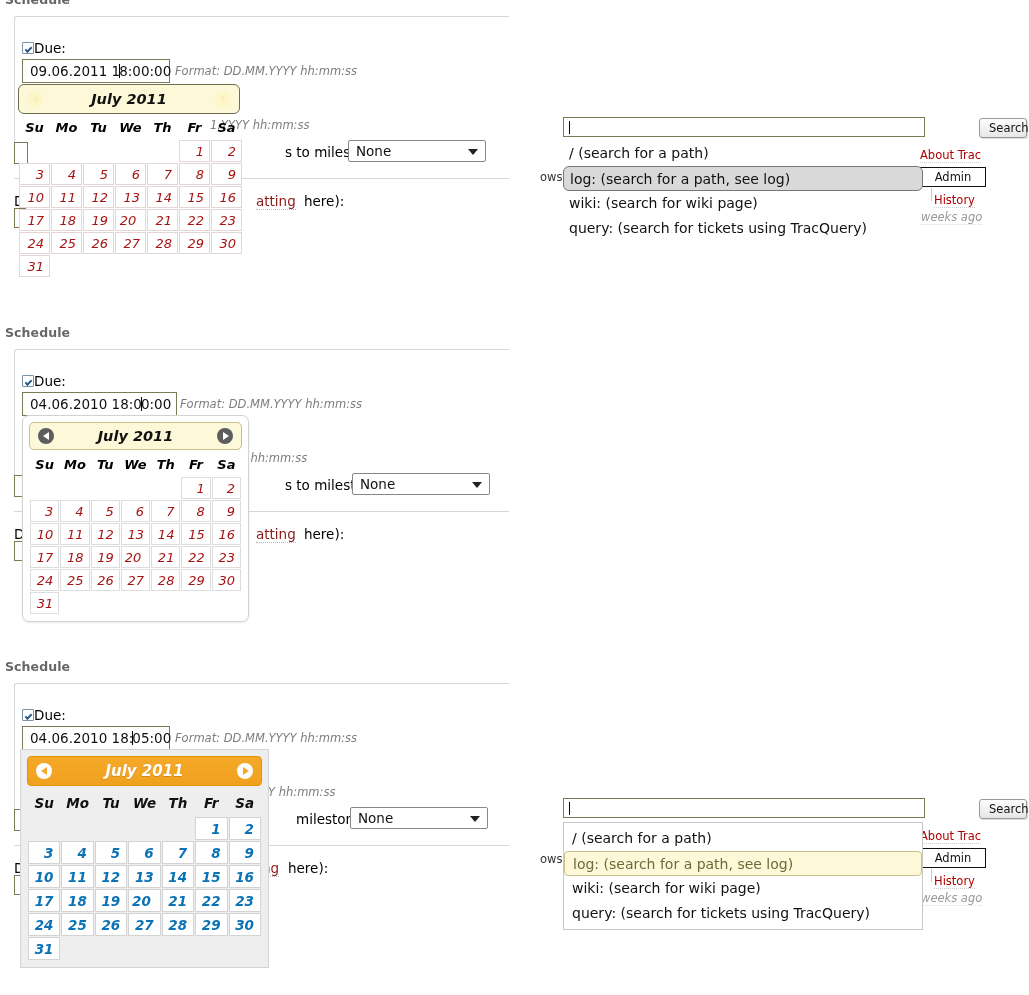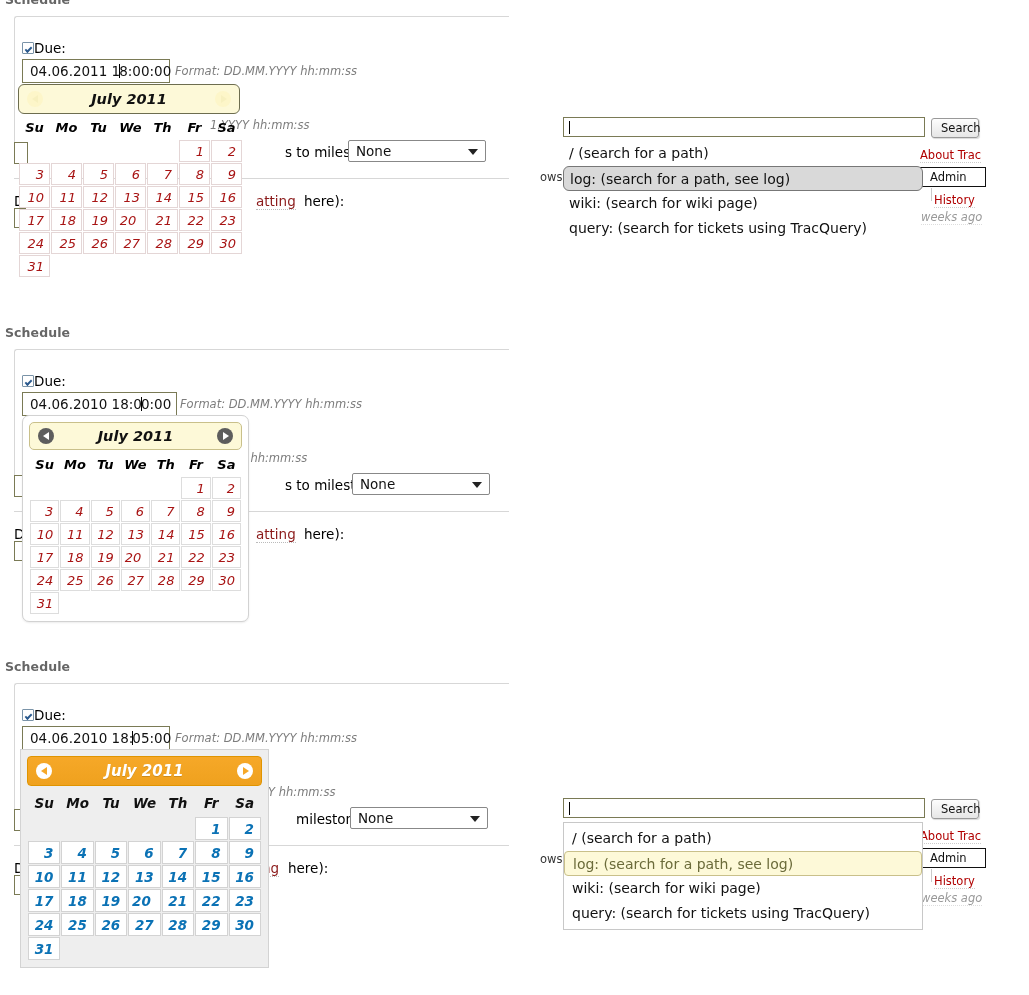--- a/index.html
+++ b/index.html
@@ -158,21 +158,21 @@
   }
   .searchbox .txt-caret{
     display:inline-block;width:1px;height:13px;background:#000;
     margin:3px 0 0 5px;
   }
   .search-btn{
     position:absolute;box-sizing:border-box;
     border:1px solid #999;border-radius:3px;
     background:linear-gradient(#fdfdfd,#e6e6e6);
     font-size:11.5px;color:#111;text-align:center;
-    padding:2px 9px;box-shadow:1px 1px 1px rgba(0,0,0,.15);
+    padding:2px 9px;box-shadow:1px 1px 1px rgba(0,0,0,.15);margin-left:48px;
   }
   .ac-list{position:absolute;box-sizing:border-box;}
   .ac-item{
     box-sizing:border-box;white-space:nowrap;
     padding:4px 8px;font-size:14px;color:#111;
   }
   
   .acA{background:transparent;border:none;}
   .acA .ac-item{padding-left:6px;}
   .acA .ac-item.active{
@@ -188,38 +188,38 @@
   .trac-link{
     position:absolute;color:#b00000;font-size:11.5px;white-space:nowrap;
     border-bottom:1px dotted #ccc;
   }
   .trac-muted{
     position:absolute;color:#999;font-size:11.5px;font-style:italic;
     white-space:nowrap;border-bottom:1px dotted #ddd;
   }
   .admin-btn{
     position:absolute;box-sizing:border-box;border:1px solid #111;
-    background:#fff;font-size:11.5px;color:#111;text-align:left;
+    background:#fff;font-size:11.5px;color:#111;text-align:center;
     padding:2px 9px;
   }
   .divider-v{position:absolute;width:1px;background:#c9c9c9;}
   .clip-left{position:absolute;white-space:nowrap;font-size:11.5px;color:#333;}
 </style>
 </head>
 <body>
 
 <div class="section" id="sec0" style="top: 0px;">
     <div class="fieldset" style="left:14px;top:16px;width:495px;height:140px;"></div>
     <div class="legend">Schedule</div>
     <div class="fieldset-hr" style="left:14px;top:178px;width:495px;"></div>
     <div class="due-row" style="left:22px;top:40px;">
       <span class="cb"></span>
       <span class="due-label">Due:</span>
     </div>
-    <div class="date-input" style="left:22px;top:59px;width:148px;"><span>04.06.2011 1</span><span class="caret"></span><span>8:00:00</span></div>
+    <div class="date-input" style="left:22px;top:59px;width:148px;"><span>09.06.2011 1</span><span class="caret"></span><span>8:00:00</span></div>
     <div class="fmt-hint" style="left:175px;top:64px;">Format: DD.MM.YYYY hh:mm:ss</div>
     <div class="fmt-hint" style="left:210px;top:118px;">1.YYYY hh:mm:ss</div>
     <div class="bg-text" style="left:285px;top:144px;">s to milestone:</div>
     <div class="sel-box" style="left:348px;top:140px;width:138px;"><span>None</span><span class="arrow"></span></div>
     <div class="ghost-field" style="left:14px;top:142px;width:14px;height:22px;"></div>
     <div class="bg-text" style="left:14px;top:193px;">D</div>
     <div class="bg-text wiki-link" style="left:256px;top:193px;border-bottom:1px dotted #bbb;">atting</div>
     <div class="bg-text" style="left:304px;top:193px;"> here):</div>
     <div class="ghost-field" style="left:14px;top:208px;width:12px;height:20px;"></div>
     <div class="cal themeA" style="left:18px;top:84px;width:240px;">

